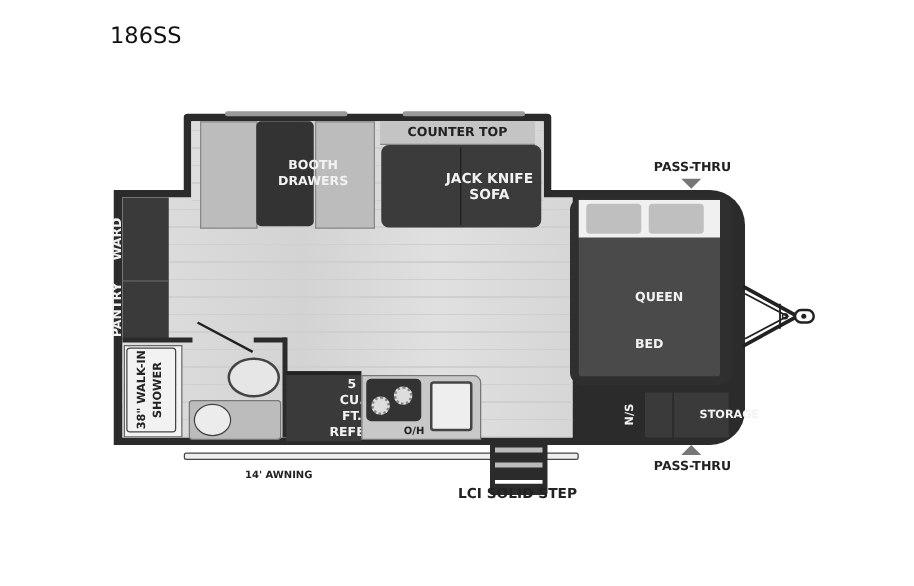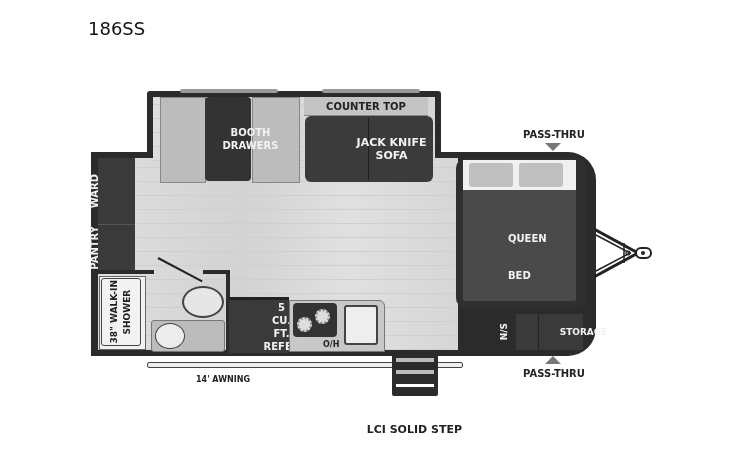--- a/index.html
+++ b/index.html
@@ -125,14 +125,14 @@
   </svg>
 
   <div class="abs" style="left:147px;top:362px;width:314px;height:4px;background:#eee;border:1px solid #444;border-radius:2px;"></div>
   <div class="abs lbl dark" style="left:150px;top:373px;font-size:8px;margin-left:46px;">14' AWNING</div>
 
   <div class="abs" style="left:392px;top:352px;width:46px;height:44px;background:#2b2b2b;border-radius:2px;">
     <div class="abs" style="left:4px;top:6px;width:38px;height:4px;background:#bbb;"></div>
     <div class="abs" style="left:4px;top:18px;width:38px;height:4px;background:#bbb;"></div>
     <div class="abs" style="left:4px;top:32px;width:38px;height:3px;background:#fff;"></div>
   </div>
-  <div class="abs lbl dark" style="left:366px;top:423px;width:96px;font-size:11px;text-align:right;">LCI SOLID STEP</div>
+  <div class="abs lbl dark" style="left:366px;top:388px;width:96px;font-size:11px;">LCI SOLID STEP</div>
 </div>
 
 </body></html>

